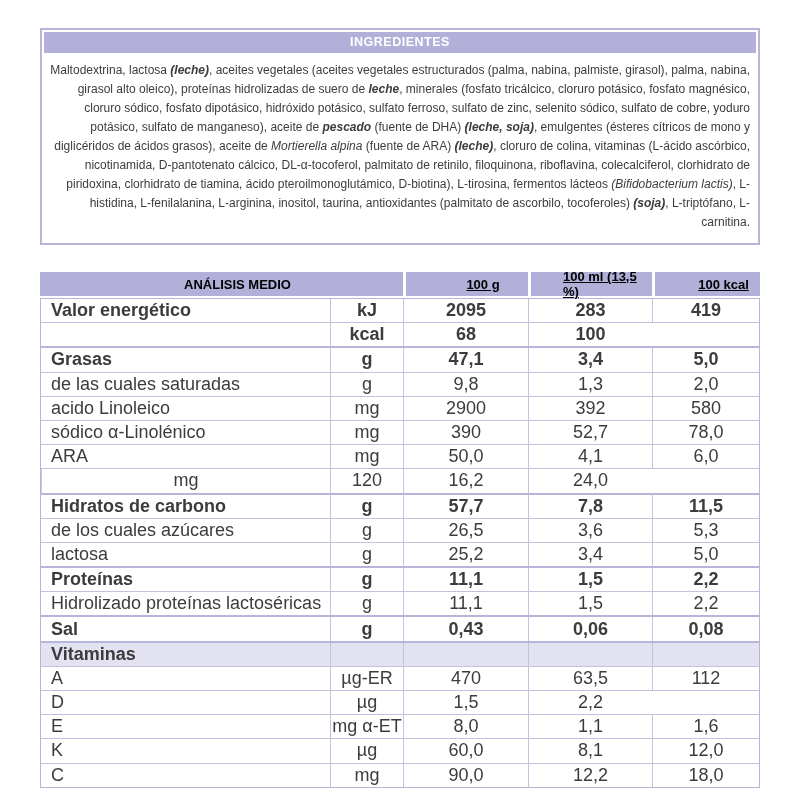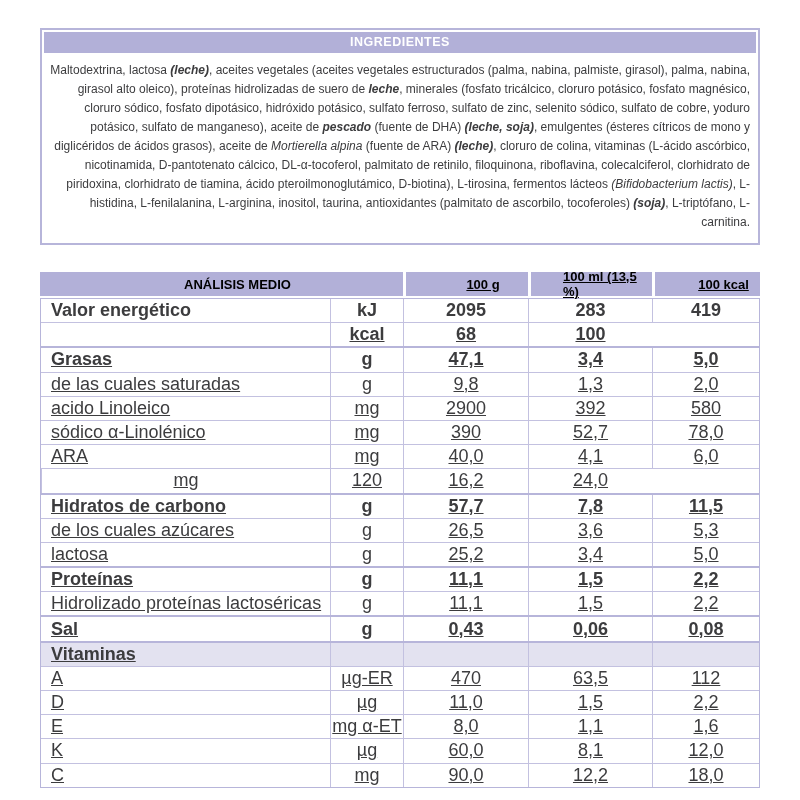--- a/index.html
+++ b/index.html
@@ -26,21 +26,21 @@
 
   
   .an-table{position:absolute;left:40px;top:272px;width:720px;}
   .thead{display:grid;grid-template-columns:363px 125px 124px 108px;}
   .hcell{background:var(--purple);color:#000000;font-weight:bold;font-size:13px;
          height:24px;display:flex;align-items:center;justify-content:center;box-sizing:border-box;padding-left:32px;}
   .hcell + .hcell{border-left:3px solid #ffffff;text-decoration:underline;}
   .tbody{margin-top:2px;border:1px solid var(--outer);background:#ffffff;}
   .trow{display:grid;grid-template-columns:289px 73px 125px 124px 107px;height:23.2px;
         font-size:18px;align-items:stretch;}
-  .trow + .trow{border-top:1px solid var(--line);text-decoration:underline;}
+  .trow + .trow{border-top:1px solid var(--line);}
   .trow.section{border-top:2px solid var(--outer);}
   .trow.bold{font-weight:bold;}
   .trow.highlight{background:var(--lavender);}
   .cell{display:flex;align-items:center;justify-content:center;border-left:1px solid var(--line);
         box-sizing:border-box;overflow:hidden;}
   .cell.name{justify-content:flex-start;padding-left:10px;border-left:none;}
 </style>
 </head>
 <body>
 
@@ -96,21 +96,21 @@
         <div class="trow">
           <div class="cell name">sódico α-Linolénico</div>
           <div class="cell">mg</div>
           <div class="cell">390</div>
           <div class="cell">52,7</div>
           <div class="cell">78,0</div>
         </div>
         <div class="trow">
           <div class="cell name">ARA</div>
           <div class="cell">mg</div>
-          <div class="cell">40,0</div>
+          <div class="cell">50,0</div>
           <div class="cell">4,1</div>
           <div class="cell">6,0</div>
         </div>
         <div class="trow">
           <div class="cell">mg</div>
           <div class="cell">120</div>
           <div class="cell">16,2</div>
           <div class="cell">24,0</div>
         </div>
         <div class="trow bold section">
@@ -165,21 +165,20 @@
         <div class="trow">
           <div class="cell name">A</div>
           <div class="cell">µg-ER</div>
           <div class="cell">470</div>
           <div class="cell">63,5</div>
           <div class="cell">112</div>
         </div>
         <div class="trow">
           <div class="cell name">D</div>
           <div class="cell">µg</div>
-          <div class="cell">11,0</div>
           <div class="cell">1,5</div>
           <div class="cell">2,2</div>
         </div>
         <div class="trow">
           <div class="cell name">E</div>
           <div class="cell">mg α-ET</div>
           <div class="cell">8,0</div>
           <div class="cell">1,1</div>
           <div class="cell">1,6</div>
         </div>

